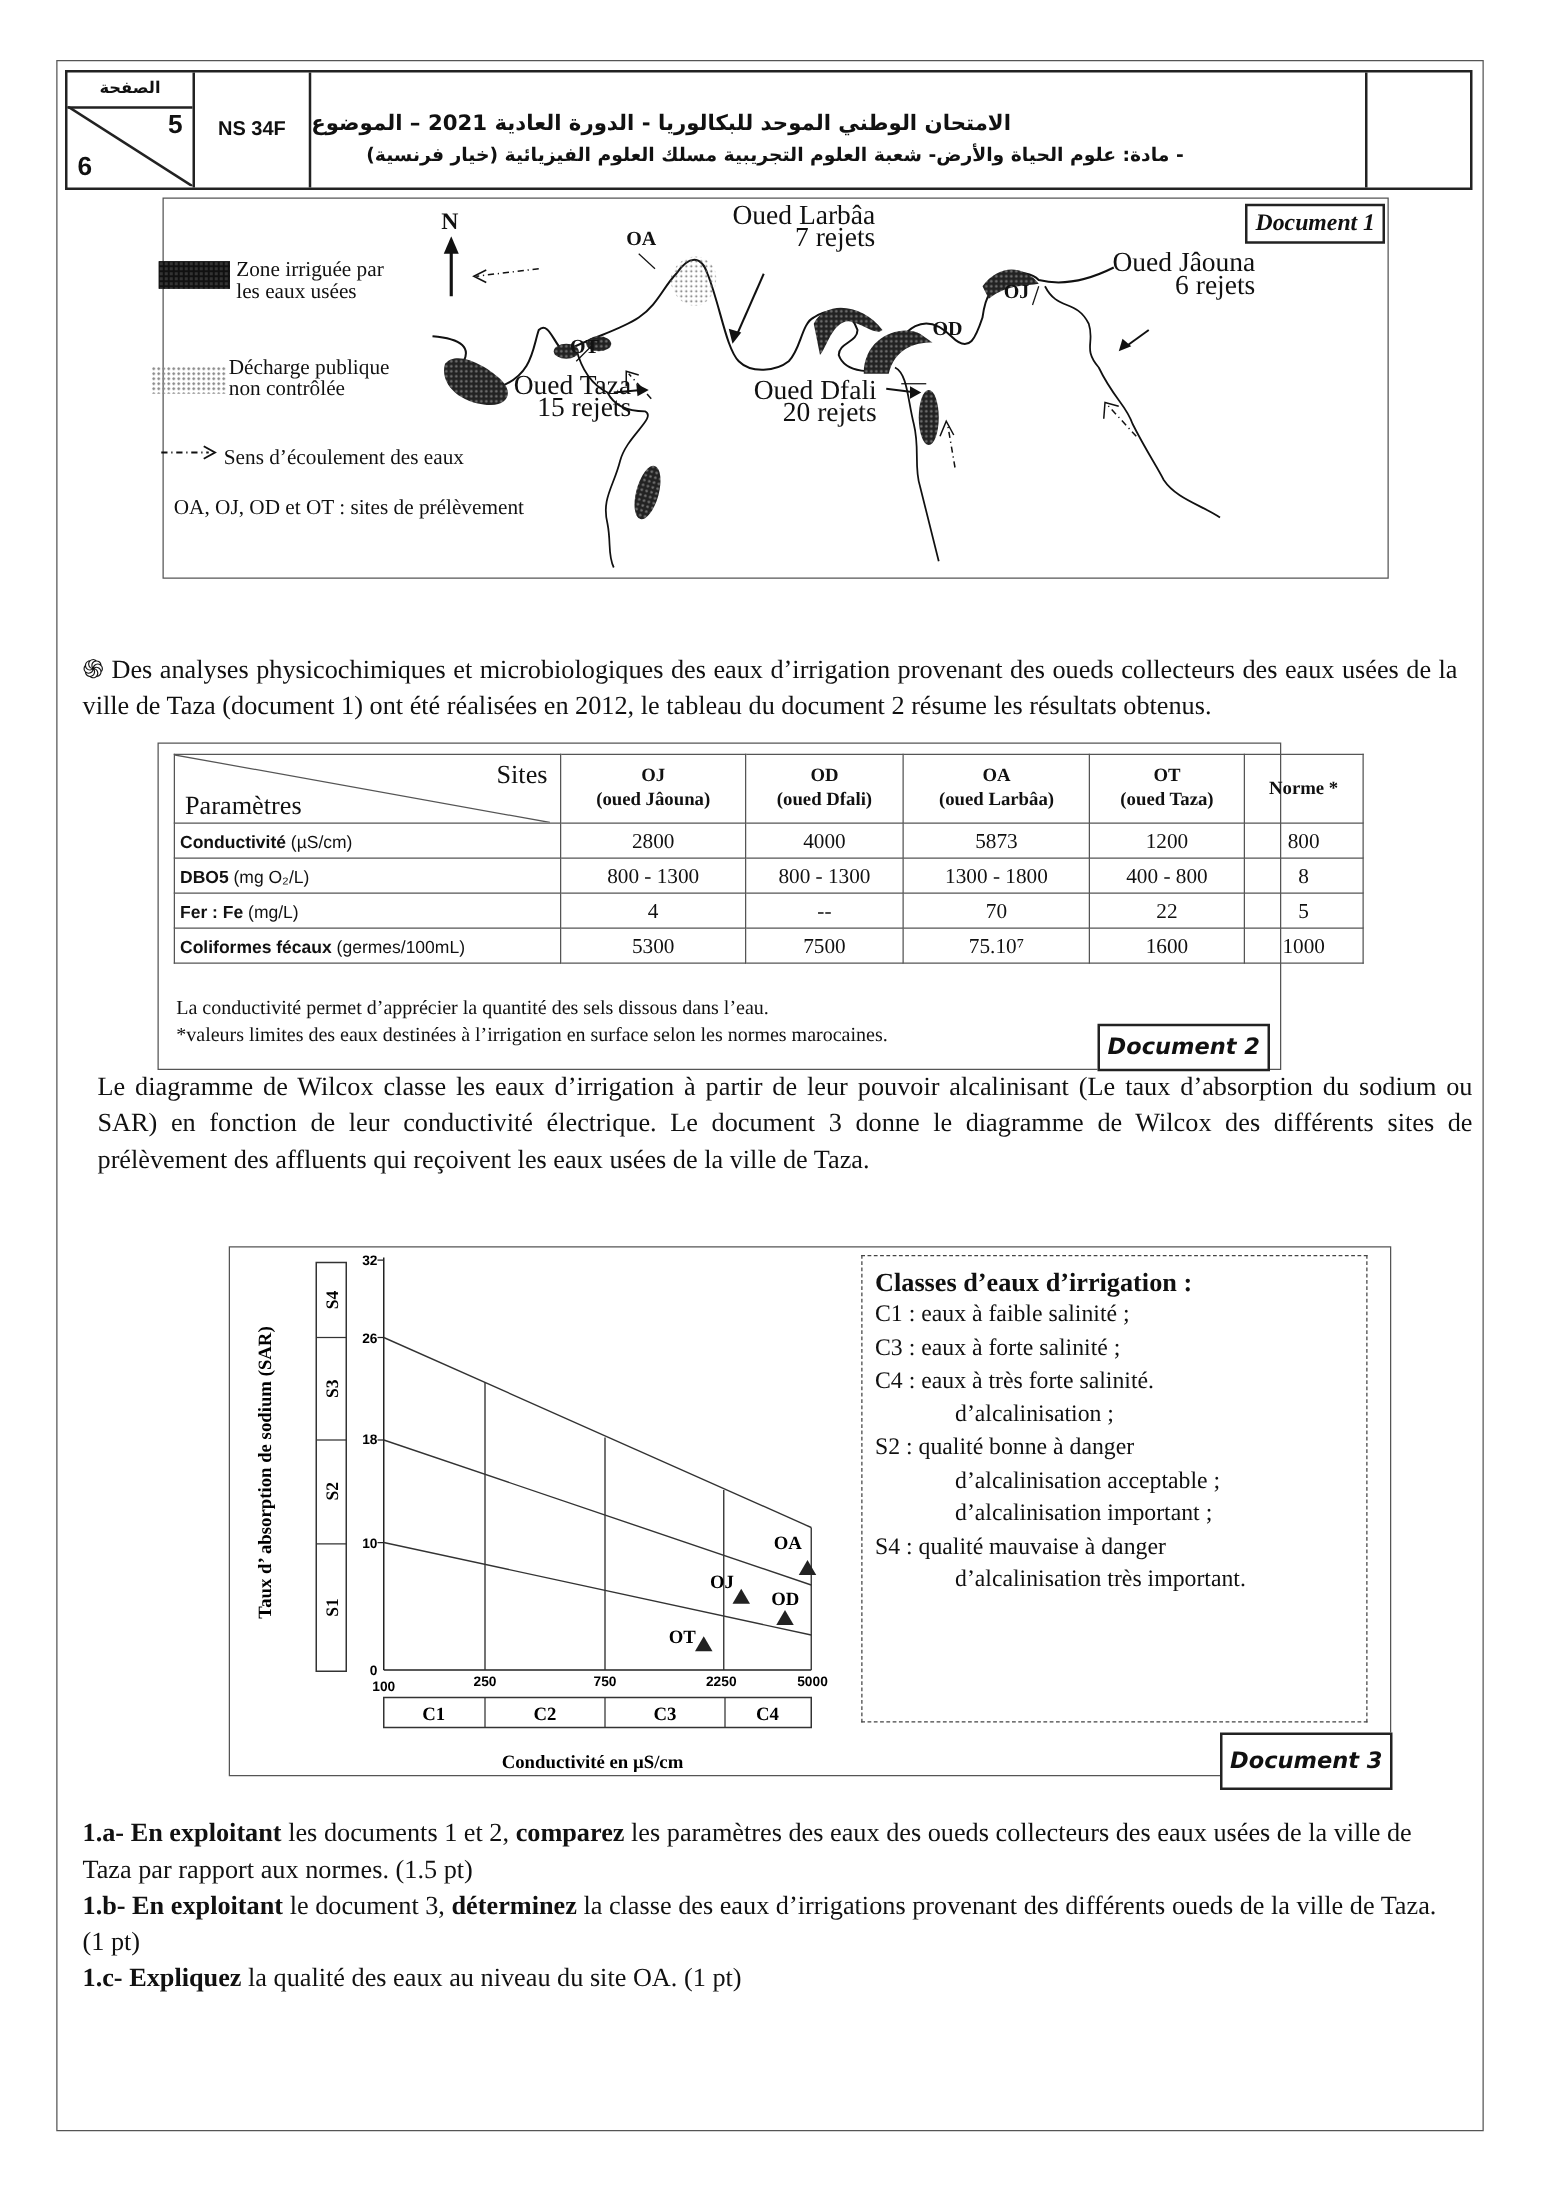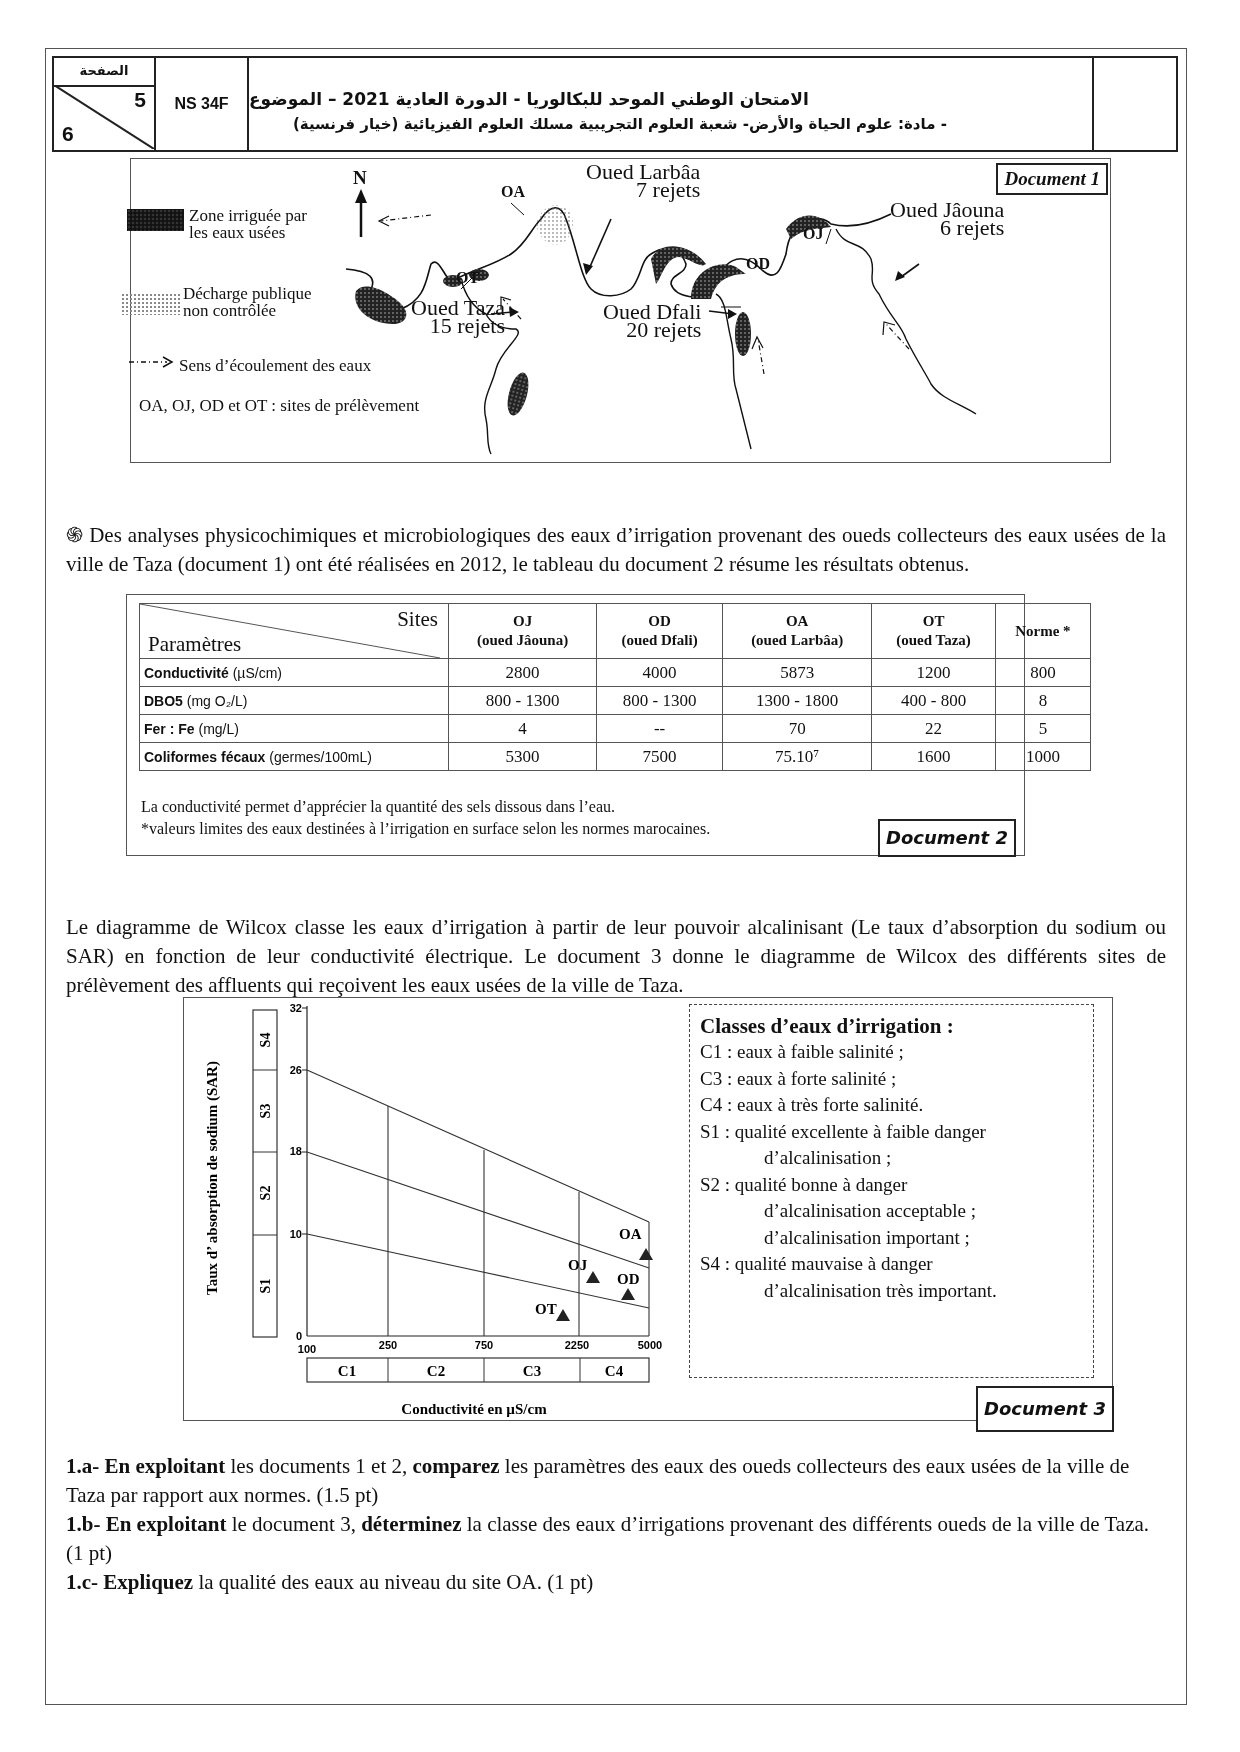--- a/index.html
+++ b/index.html
@@ -262,21 +262,21 @@
       <td>1600</td>
       <td>1000</td>
     </tr>
   </tbody>
     </table>
   <div class="note" style="top:202px;">La conductivité permet d’apprécier la quantité des sels dissous dans l’eau.</div>
   <div class="note" style="top:224px;">*valeurs limites des eaux destinées à l’irrigation en surface selon les normes marocaines.</div>
   <div class="doc-tag">Document 2</div>
 </div>
 
-<div class="para" style="top:913px;">Le diagramme de Wilcox classe les eaux d’irrigation à partir de leur pouvoir alcalinisant (Le taux d’absorption du sodium ou SAR) en fonction de leur conductivité électrique. Le document 3 donne le diagramme de Wilcox des différents sites de prélèvement des affluents qui reçoivent les eaux usées de la ville de Taza.</div>
+<div class="para" style="top:855px;margin-left:12px;">Le diagramme de Wilcox classe les eaux d’irrigation à partir de leur pouvoir alcalinisant (Le taux d’absorption du sodium ou SAR) en fonction de leur conductivité électrique. Le document 3 donne le diagramme de Wilcox des différents sites de prélèvement des affluents qui reçoivent les eaux usées de la ville de Taza.</div>
 
 <div class="doc3">
   <svg style="position:absolute;left:0;top:0;" width="500" height="424">
 
     <text x="33" y="180" transform="rotate(-90 33 180)" text-anchor="middle" font-family="Liberation Serif, serif" font-weight="bold" font-size="15">Taux d’ absorption de sodium (SAR)</text>
 
     <rect x="69" y="12" width="24" height="327" fill="none" stroke="#333" stroke-width="1.2"></rect>
     <line x1="69" y1="72" x2="93" y2="72" stroke="#333"></line>
     <line x1="69" y1="154" x2="93" y2="154" stroke="#333"></line>
     <line x1="69" y1="237" x2="93" y2="237" stroke="#333"></line>
@@ -350,21 +350,20 @@
       <text x="433" y="286">OD</text>
       <text x="435" y="241">OA</text>
     </g>
   </svg>
 
   <div class="legend3">
     <div class="title">Classes d’eaux d’irrigation :</div>
     <div class="item">C1 : eaux à faible salinité ;</div>
     <div class="item">C3 : eaux à forte salinité ;</div>
     <div class="item">C4 : eaux à très forte salinité.</div>
-    <div class="item">S1 : qualité excellente à faible danger</div>
     <div class="item indent">d’alcalinisation ;</div>
     <div class="item">S2 : qualité bonne à danger</div>
     <div class="item indent">d’alcalinisation acceptable ;</div>
     <div class="item indent">d’alcalinisation important ;</div>
     <div class="item">S4 : qualité mauvaise à danger</div>
     <div class="item indent">d’alcalinisation très important.</div>
   </div>
   <div class="doc-tag">Document 3</div>
 </div>
 

